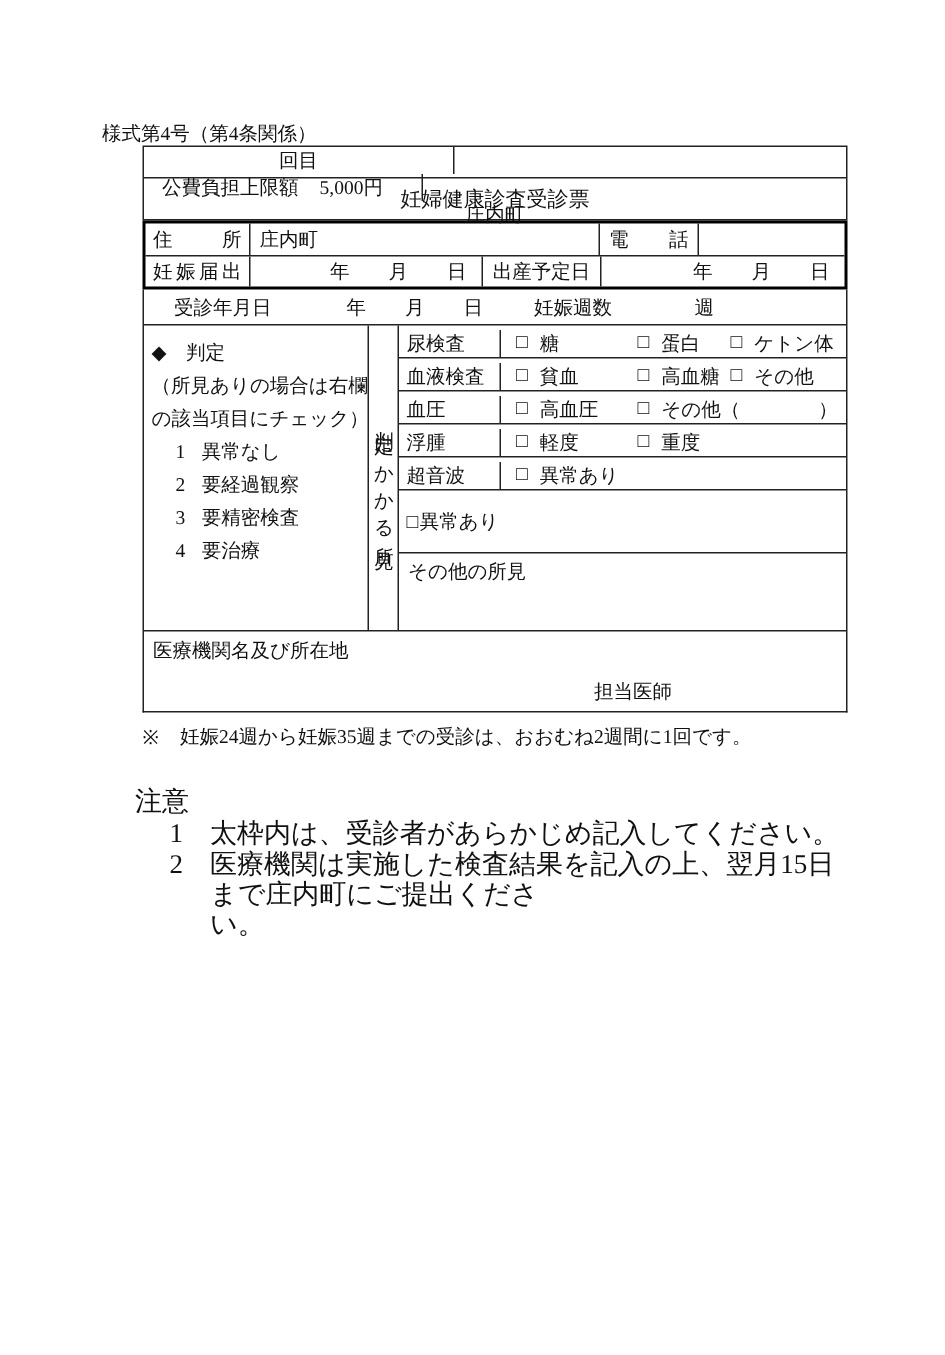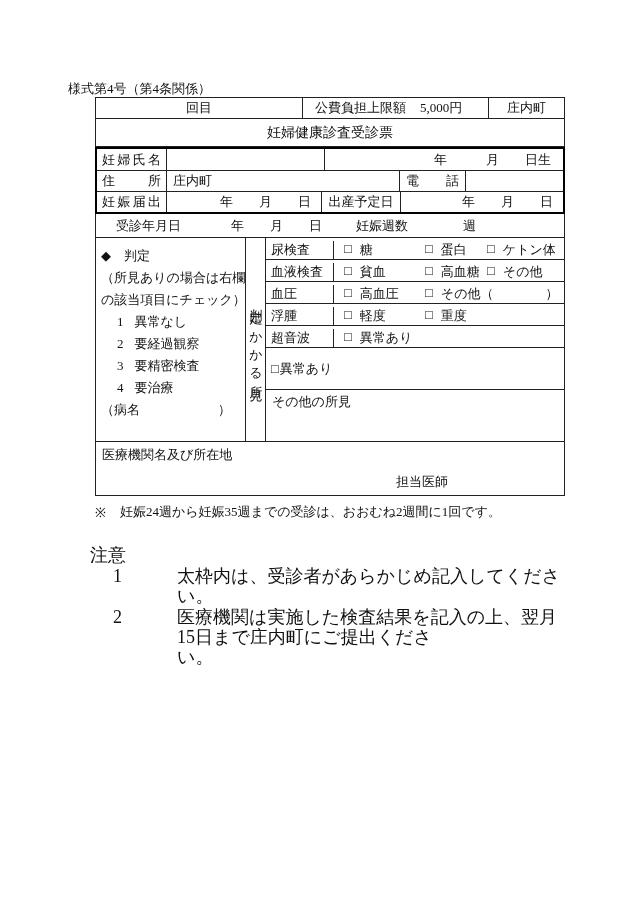--- a/index.html
+++ b/index.html
@@ -9,21 +9,21 @@
     font-family: "Liberation Serif", "DejaVu Serif", serif;
     color: #111; font-size: 13px;
   }
   .page { position: relative; width: 630px; height: 903px; overflow: hidden; }
   .form-no { position: absolute; left: 68px; top: 80px; }
 
   .sheet { position: absolute; left: 95px; top: 97px; width: 470px; }
 
   
   .top-table { border: 1px solid #222; }
-  .tt-row1 { display: flex; height: 21px; border-bottom: 1px solid #222; align-items: stretch; }
+  .tt-row1 { display: flex; height: 21px; border-bottom: 1px solid #222; align-items: stretch; flex-direction: column; }
   .tt-round { width: 207px; border-right: 1px solid #222; display: flex; align-items: center; justify-content: center; }
   .tt-fee { width: 186px; border-right: 1px solid #222; display: flex; align-items: center; padding-left: 12px; gap: 14px; }
   .tt-town { flex: 1; display: flex; align-items: center; justify-content: center; }
   .tt-title { height: 27px; display: flex; align-items: center; justify-content: center; font-size: 14px; }
 
   
   .thick { border: 2.5px solid #000; }
   .t-row { display: flex; height: 21px; align-items: stretch; }
   .t-row + .t-row { border-top: 1px solid #222; }
   .t-label { width: 70px; border-right: 1px solid #222; display: flex; align-items: center; padding: 0 5px; }
@@ -65,21 +65,21 @@
 
   .inst { height: 53px; position: relative; padding: 4px 0 0 6px; }
   .inst-doctor { position: absolute; left: 300px; bottom: 4px; }
 
   .footnote { display: flex; margin-top: 7px; white-space: nowrap; }
   .fn-marker { width: 25px; }
 
   .notes { margin-left: -5px; margin-top: 24px; font-size: 18px; line-height: 20px; }
   .note-item { display: flex; padding-left: 23px; margin-top: 1px; }
   .note-no { width: 27px; flex: none; }
-  .note-text { white-space: pre-line; margin-left: 37px; }
+  .note-text { white-space: pre-line; }
 </style>
 </head>
 <body>
 
 <div class="page">
 
   <div class="form-no">様式第4号（第4条関係）</div>
 
   <div class="sheet">
 
@@ -95,29 +95,20 @@
         <div class="tt-town">
           <span>庄内町</span>
         </div>
       </div>
       <div class="tt-title">
         <span>妊婦健康診査受診票</span>
       </div>
     </div>
 
     <div class="thick">
-      <div class="t-row">
-        <div class="t-label">
-          <span class="just">妊婦氏名</span>
-        </div>
-        <div class="cell-name-blank"></div>
-        <div class="cell-birth">
-          <span>年　　　月　　日生</span>
-        </div>
-      </div>
       <div class="t-row">
         <div class="t-label">
           <span class="just">住所</span>
         </div>
         <div class="cell-addr">
           <span>庄内町</span>
         </div>
         <div class="cell-tel-label">
           <span class="just">電話</span>
         </div>
@@ -166,21 +157,20 @@
             <span>要経過観察</span>
           </div>
           <div class="j-item">
             <span>3</span>
             <span>要精密検査</span>
           </div>
           <div class="j-item">
             <span>4</span>
             <span>要治療</span>
           </div>
-          <div>（病名　　　　　　）</div>
         </div>
 
         <div class="j-vert">判定にかかる所見</div>
 
         <div class="j-right">
 
           <div class="e-row">
             <div class="e-label">尿検査</div>
             <div class="e-opts">
               <span class="opt">

